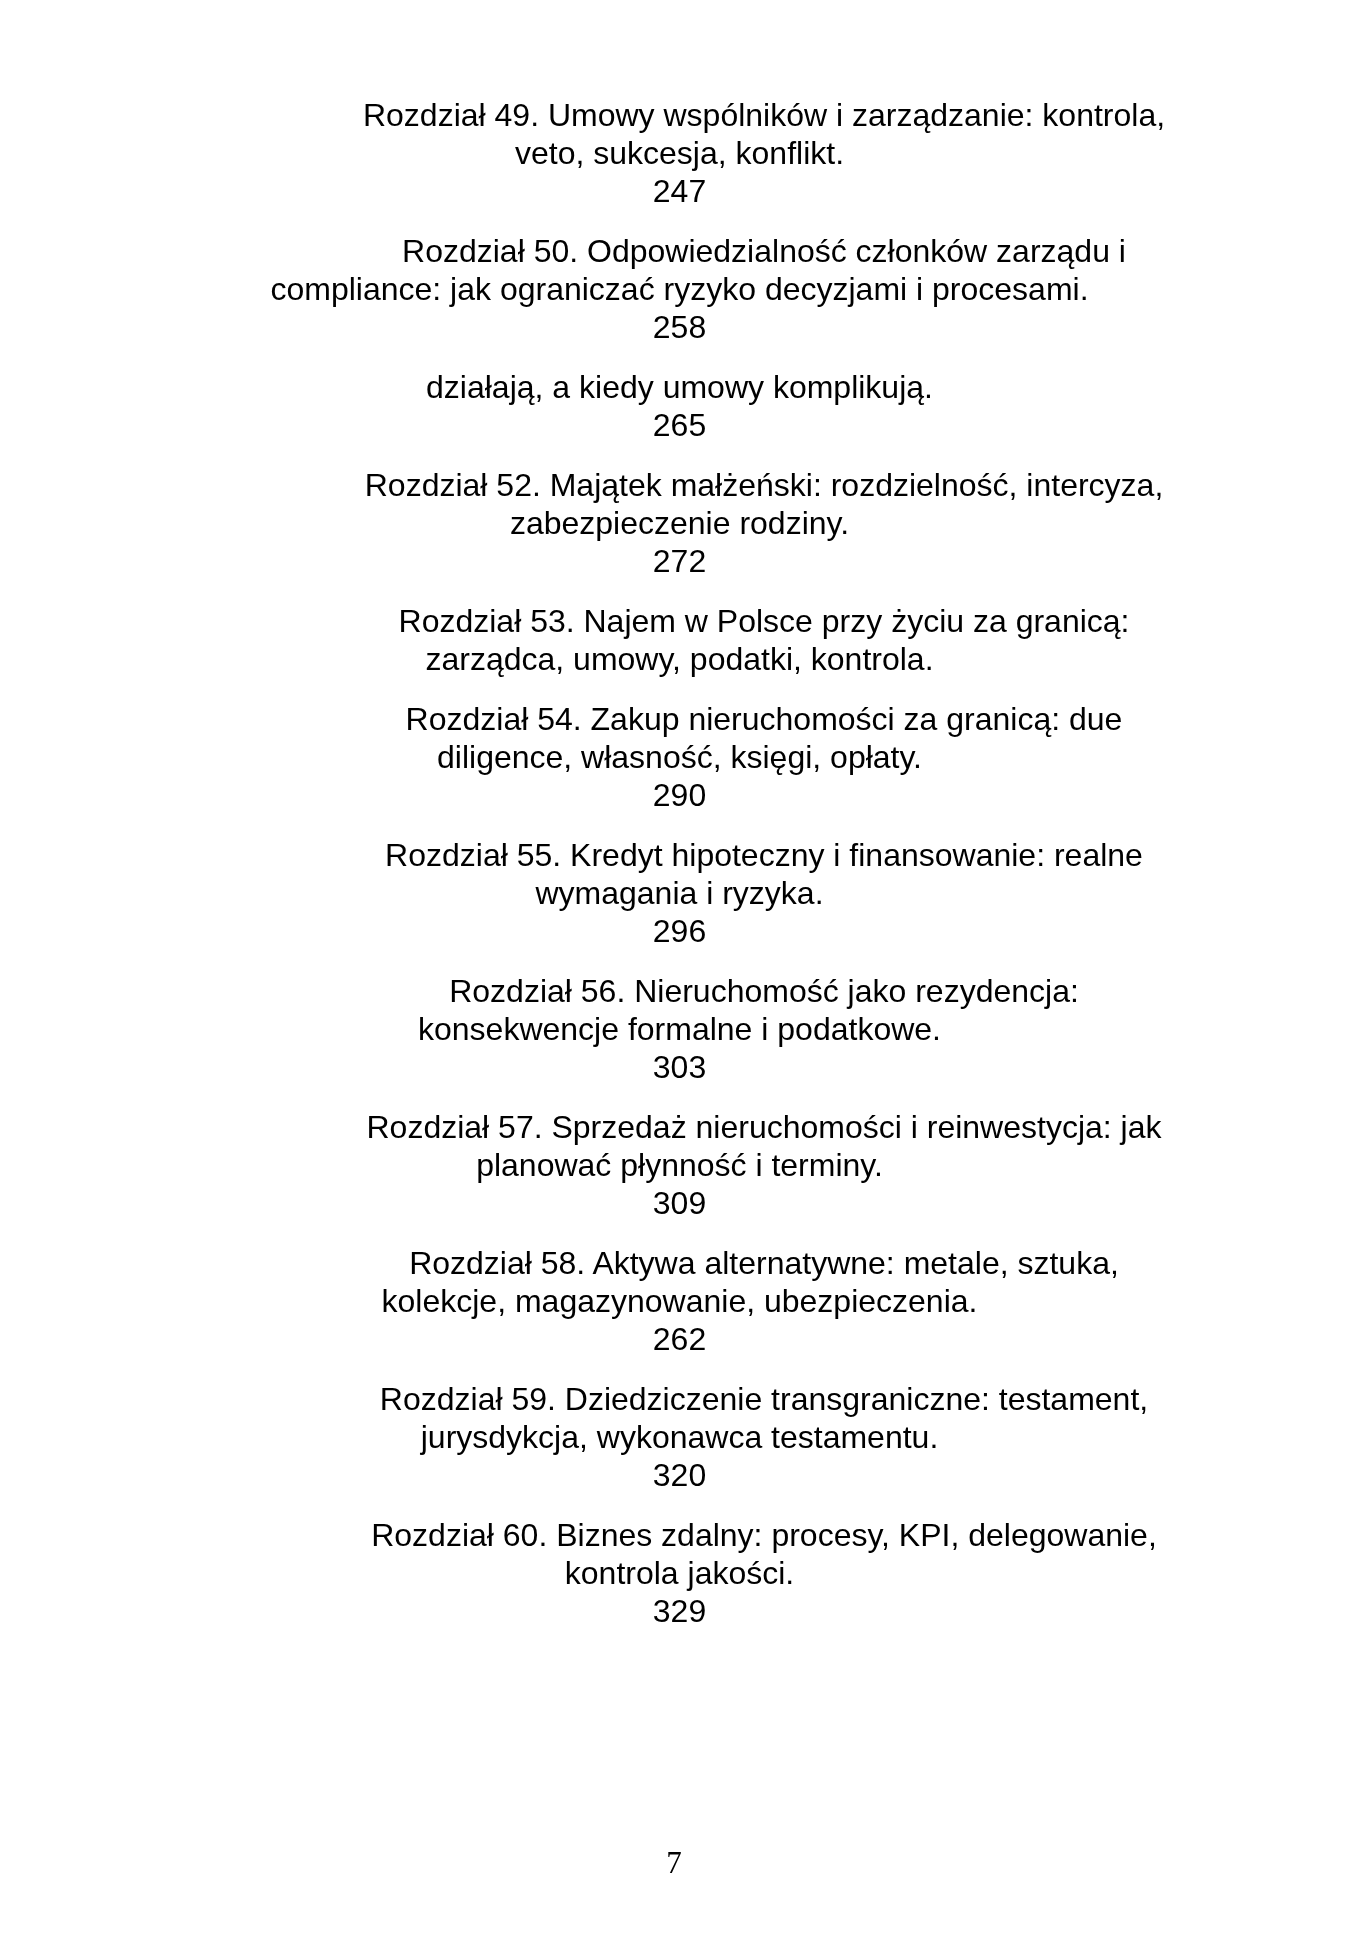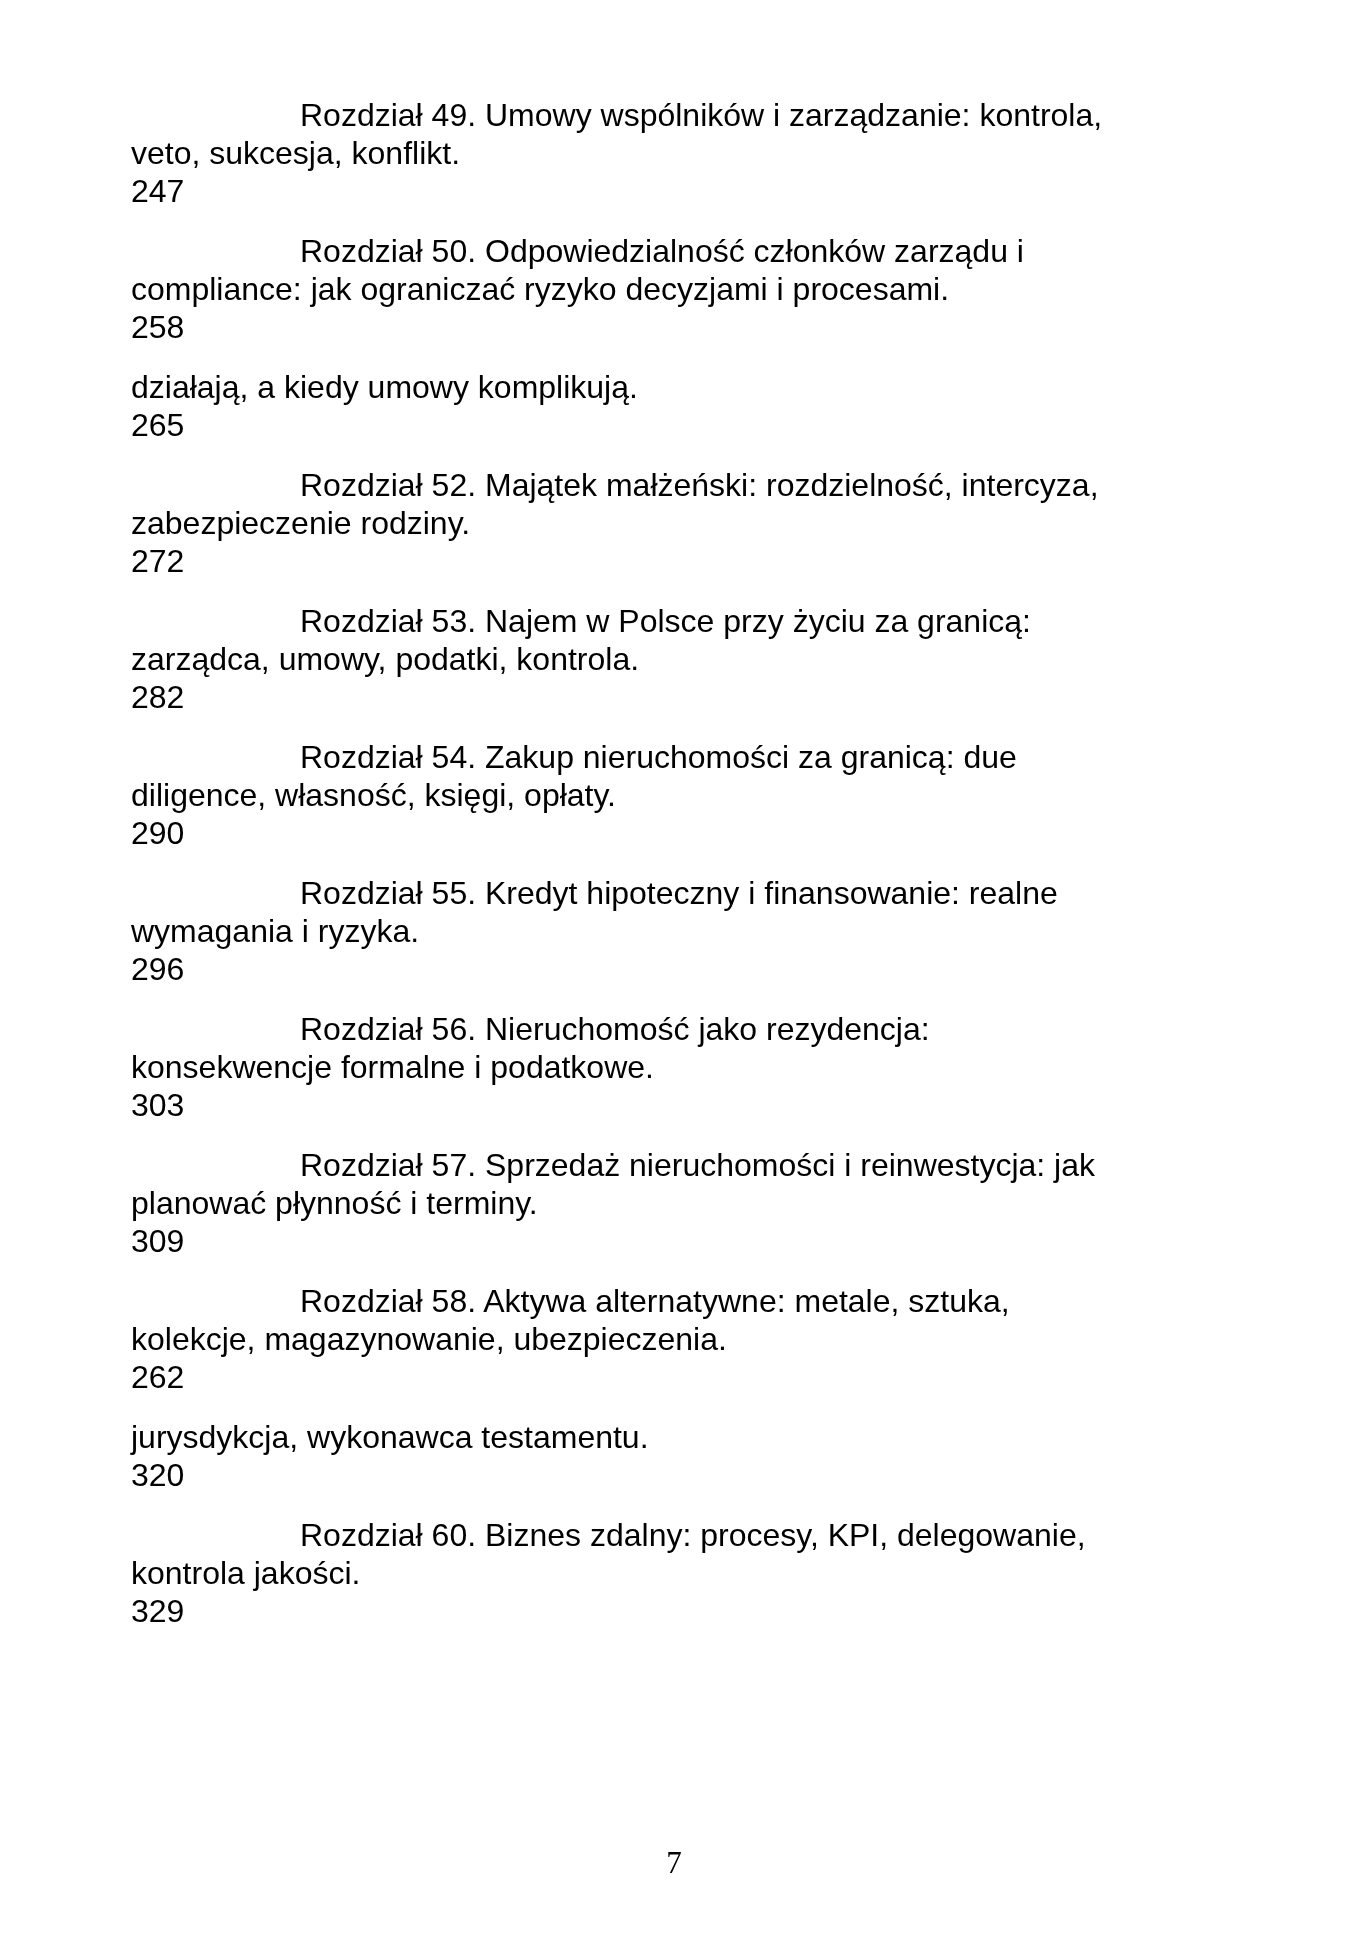--- a/index.html
+++ b/index.html
@@ -13,20 +13,21 @@
     height: 1944px;
     background: #ffffff;
     color: #000000;
     font-family: "Liberation Sans", "DejaVu Sans", sans-serif;
     box-sizing: border-box;
     padding: 96px 120px 0 131px;
     overflow: hidden;
   }
   .toc {
     width: 100%;
+    text-align: center;
   }
   .toc-entry {
     margin: 0 0 22px 0;
     padding: 0;
     font-size: 32px;
     line-height: 38px;
     font-weight: 400;
     letter-spacing: 0px;
   }
   .toc-line {
@@ -71,21 +72,20 @@
         <span class="toc-line toc-page-number">265</span>
       </p>
       <p class="toc-entry">
         <span class="toc-line toc-line-first">Rozdział 52. Majątek małżeński: rozdzielność, intercyza,</span>
         <span class="toc-line">zabezpieczenie rodziny.</span>
         <span class="toc-line toc-page-number">272</span>
       </p>
       <p class="toc-entry">
         <span class="toc-line toc-line-first">Rozdział 53. Najem w Polsce przy życiu za granicą:</span>
         <span class="toc-line">zarządca, umowy, podatki, kontrola.</span>
-        <span class="toc-line toc-page-number">282</span>
       </p>
       <p class="toc-entry">
         <span class="toc-line toc-line-first">Rozdział 54. Zakup nieruchomości za granicą: due</span>
         <span class="toc-line">diligence, własność, księgi, opłaty.</span>
         <span class="toc-line toc-page-number">290</span>
       </p>
       <p class="toc-entry">
         <span class="toc-line toc-line-first">Rozdział 55. Kredyt hipoteczny i finansowanie: realne</span>
         <span class="toc-line">wymagania i ryzyka.</span>
         <span class="toc-line toc-page-number">296</span>
@@ -99,20 +99,21 @@
         <span class="toc-line toc-line-first">Rozdział 57. Sprzedaż nieruchomości i reinwestycja: jak</span>
         <span class="toc-line">planować płynność i terminy.</span>
         <span class="toc-line toc-page-number">309</span>
       </p>
       <p class="toc-entry">
         <span class="toc-line toc-line-first">Rozdział 58. Aktywa alternatywne: metale, sztuka,</span>
         <span class="toc-line">kolekcje, magazynowanie, ubezpieczenia.</span>
         <span class="toc-line toc-page-number">262</span>
       </p>
       <p class="toc-entry">
+        <span class="toc-line toc-line-first">Rozdział 59. Dziedziczenie transgraniczne: testament,</span>
         <span class="toc-line">jurysdykcja, wykonawca testamentu.</span>
         <span class="toc-line toc-page-number">320</span>
       </p>
       <p class="toc-entry">
         <span class="toc-line toc-line-first">Rozdział 60. Biznes zdalny: procesy, KPI, delegowanie,</span>
         <span class="toc-line">kontrola jakości.</span>
         <span class="toc-line toc-page-number">329</span>
       </p>
     </div>
   <div class="page-footer">

